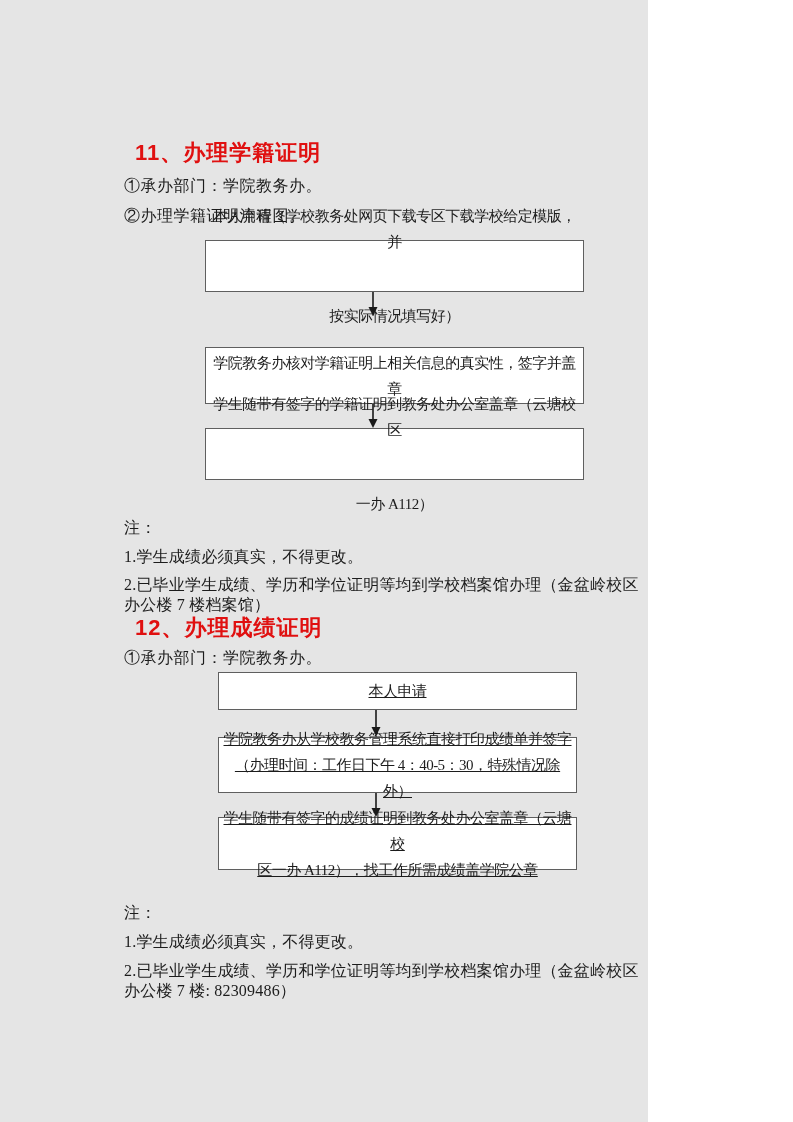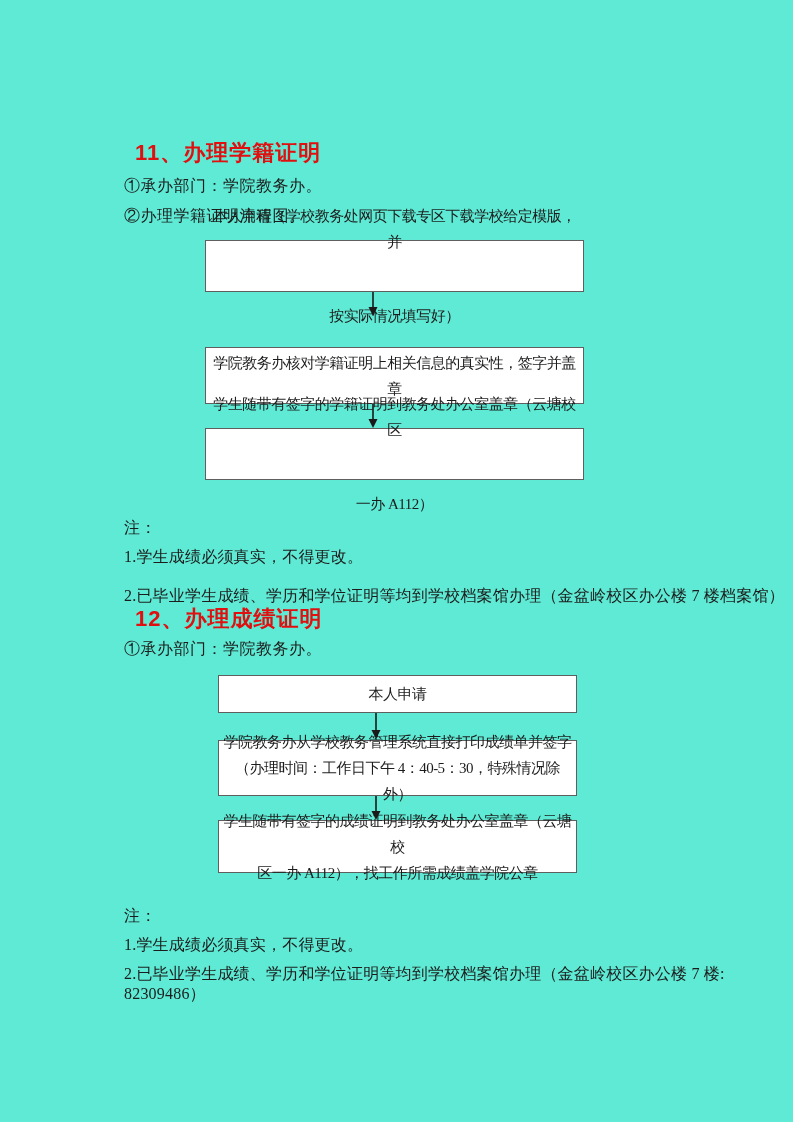--- a/index.html
+++ b/index.html
@@ -1,35 +1,35 @@
 <!DOCTYPE html>
 <html><head>
 <meta charset="utf-8">
 <style>
   html,body{margin:0;padding:0;background:#ffffff;}
   .page{
-    width:793px;height:1122px;background:#5eead4;overflow:hidden;
+    width:648px;height:1122px;background:#e5e5e5;overflow:hidden;
     font-family:"Liberation Serif","DejaVu Serif",serif;
     color:#1c1c1c;position:relative;
   }
   .sec-heading{
     margin-left:135px;font-family:"Liberation Sans","DejaVu Sans",sans-serif;
     font-weight:bold;font-size:22px;line-height:25px;letter-spacing:1px;
   }
   .h11{margin-top:140px;}
   .h12{}
   .body-line{
     margin-left:124px;font-size:16px;line-height:20px;letter-spacing:0.5px;
   }
   .note-line{
     margin-left:124px;font-size:16px;line-height:20px;letter-spacing:0.2px;
   }
   .flowchart{box-sizing:border-box;}
   .fc1{margin-left:205px;width:379px;margin-top:14px;}
-  .fc2{margin-left:218px;width:359px;margin-top:16px;}
+  .fc2{margin-left:218px;width:359px;margin-top:4px;text-decoration:underline;}
   .flow-box{
     box-sizing:border-box;border:1px solid #5f5f5f;
     display:flex;flex-direction:column;justify-content:center;
     text-align:center;font-size:15px;letter-spacing:-0.5px;line-height:26px;
     padding:0 2px;background:#ffffff;
   }
   .bh52{height:52px;gap:48px;}
   .bh57{height:57px;margin-top:31px;}
   .bh38{height:38px;}
   .bh56{height:56px;}
@@ -71,21 +71,21 @@
         </svg>
     </div>
     <div class="flow-box bh52">
       <div>学生随带有签字的学籍证明到教务处办公室盖章（云塘校区</div>
       <div>一办 A112）</div>
     </div>
   </div>
 
   <div class="note-line" style="margin-top:38px;">注：</div>
   <div class="note-line" style="margin-top:9px;">1.学生成绩必须真实，不得更改。</div>
-  <div class="note-line" style="margin-top:19px;">2.已毕业学生成绩、学历和学位证明等均到学校档案馆办理（金盆岭校区办公楼 7 楼档案馆）</div>
+  <div class="note-line" style="margin-top:8px;">2.已毕业学生成绩、学历和学位证明等均到学校档案馆办理（金盆岭校区办公楼 7 楼档案馆）</div>
 
   <div class="sec-heading h12" style="color:#e01010;">12、办理成绩证明</div>
   <div class="body-line" style="margin-top:8px;">①承办部门：学院教务办。</div>
 
   <div class="flowchart fc2">
     <div class="flow-box bh38">
       <div>本人申请</div>
     </div>
     <div class="flow-arrow ah27">
       <svg width="12" height="26" viewBox="0 0 12 26">

